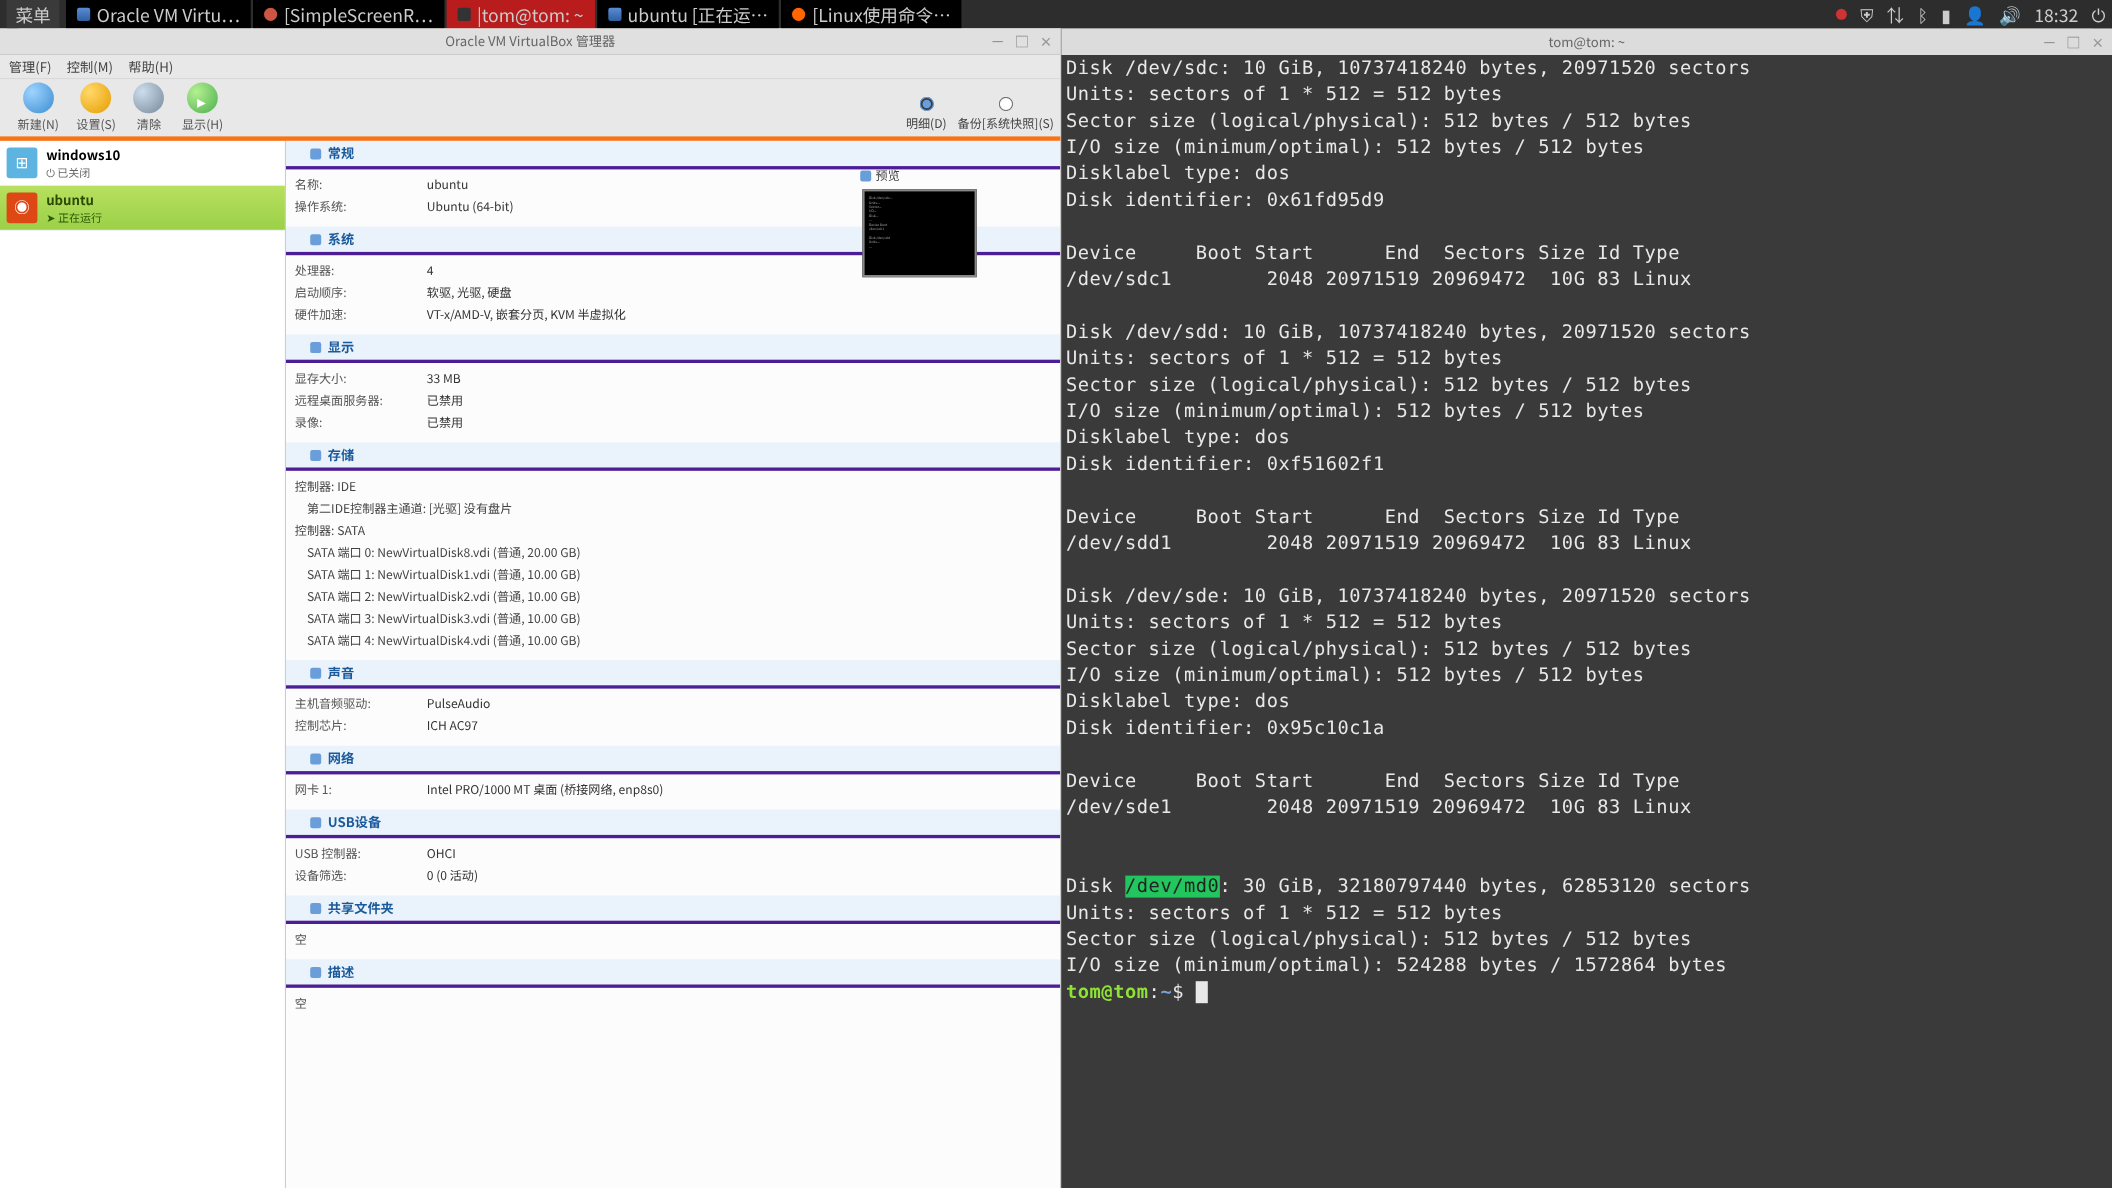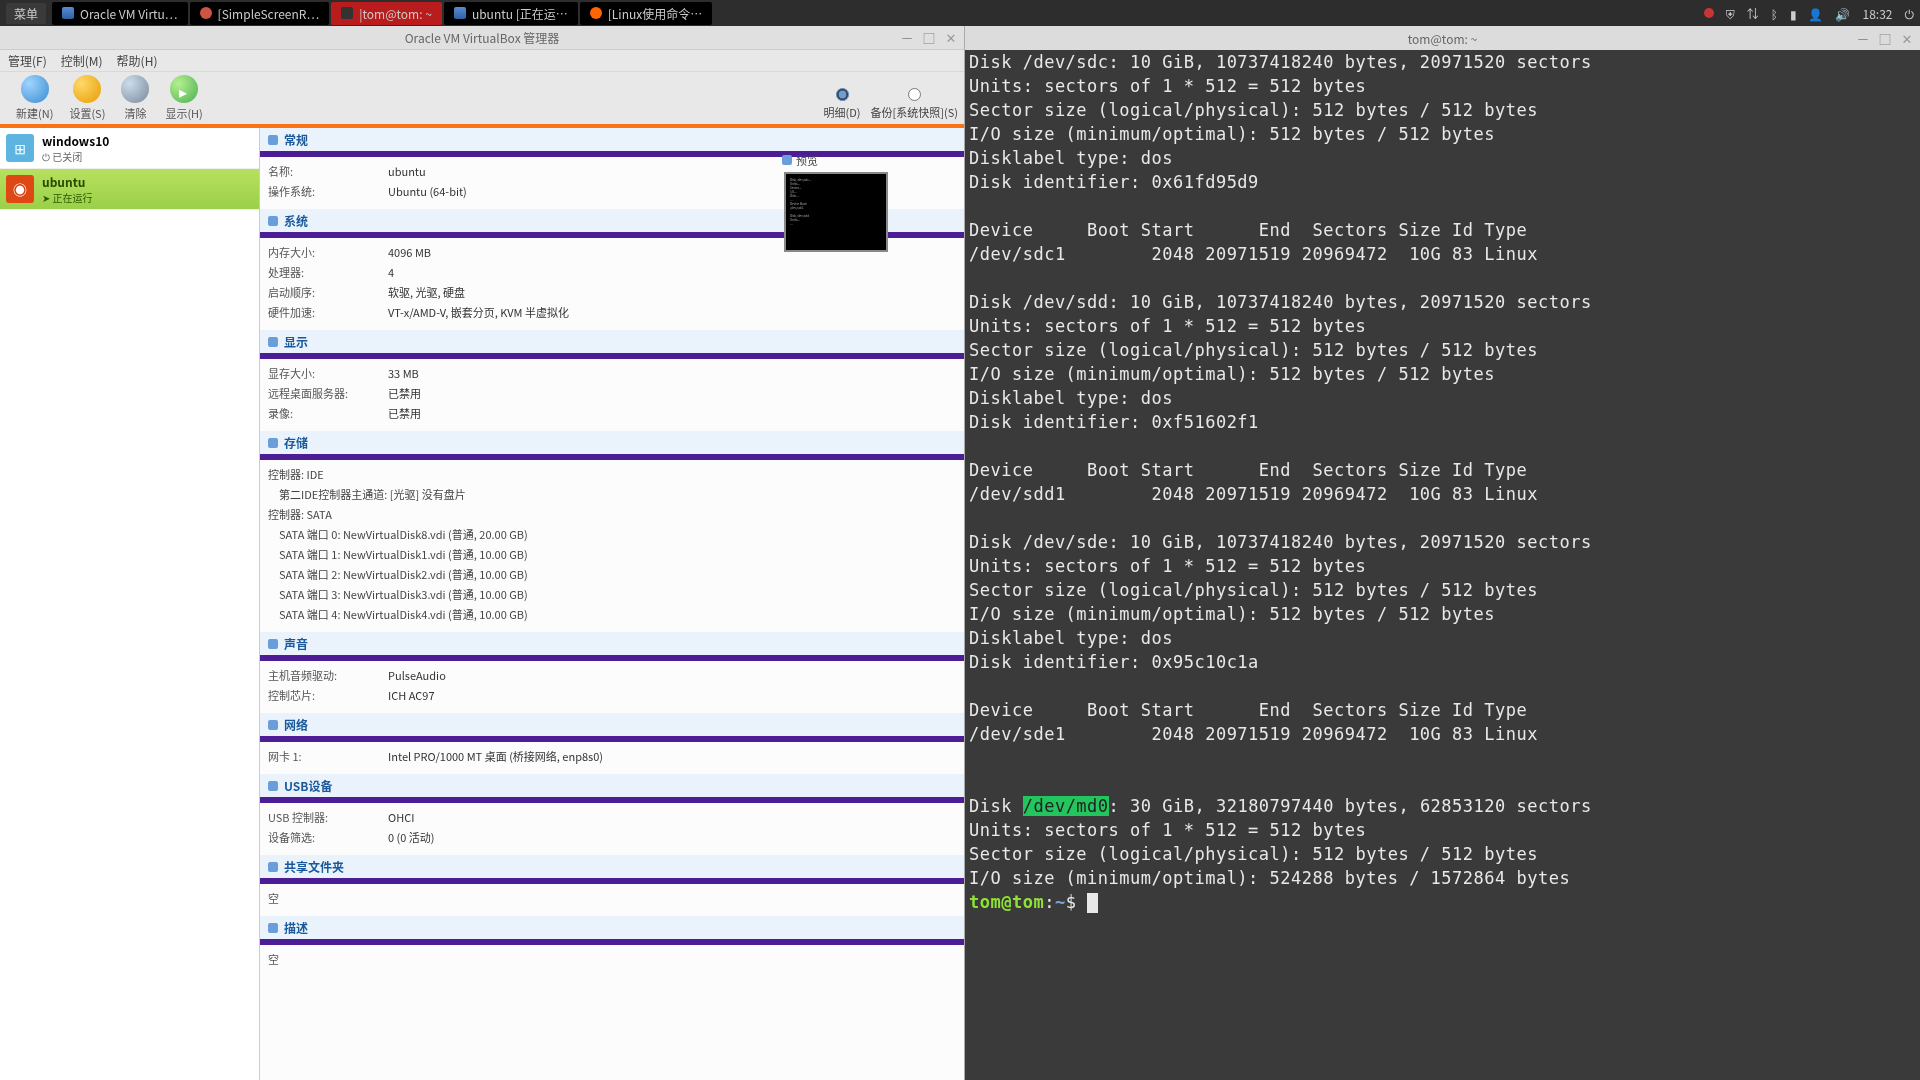--- a/index.html
+++ b/index.html
@@ -1,19 +1,19 @@
 <!DOCTYPE html>
 <html><head>
 <meta charset="utf-8">
 <style>
 * { margin:0; padding:0; box-sizing:border-box; }
 body { width:1920px; height:1080px; font-family:"Noto Sans CJK SC","WenQuanYi",sans-serif; font-size:12px; background:#d6d6cd; overflow:hidden; position:relative; }
 
 
-.panel { height:26px; background:#2d2d2d; color:#ccc; display:flex; align-items:center; padding:0 6px; font-size:12px; }
+.panel { height:26px; background:#2d2d2d; color:#ccc; display:flex; align-items:center; padding:0 6px; font-size:16px; }
 .menu-btn { background:#3a3a3a; padding:2px 8px; border-radius:2px; margin-right:6px; }
 .taskbar { display:flex; gap:2px; flex:1; }
 .task { background:#000000; padding:3px 10px; border-radius:2px; display:flex; align-items:center; gap:6px; max-width:180px; white-space:nowrap; overflow:hidden; }
 .task.active { background:#b91c1c; }
 .task-icon { width:12px; height:12px; background:#888; border-radius:2px; }
 .task-icon.vbox { background:linear-gradient(#5a8cd6,#3060a0); }
 .task-icon.rec { background:#c54; border-radius:50%; }
 .task-icon.term { background:#333; }
 .task-icon.ff { background:#f60; border-radius:50%; }
 .tray { display:flex; gap:12px; align-items:center; margin-left:auto; }
@@ -51,21 +51,21 @@
 .vm-os.ub { background:#dd4814; }
 .vm-name { font-weight:bold; font-size:12px; }
 .vm-state { font-size:10px; color:#666; }
 .vm-item.selected .vm-state { color:#2a5a00; }
 
 .details { flex:1; background:#fcfcfc; overflow-y:auto; padding:0; position:relative; }
 .preview { position:absolute; right:8px; top:20px; width:180px; }
 .preview-hdr { font-size:11px; color:#444; padding:4px 6px; display:flex; align-items:center; gap:4px; }
 .preview-box { width:104px; height:80px; background:#000; border:2px solid #888; margin-left:8px; padding:4px; font-size:3px; color:#aaa; line-height:4px; overflow:hidden; }
 .sect { margin:0; }
-.sect-hdr { background:#eaf3fb; padding:3px 8px; font-size:12px; color:#1a5a9c; font-weight:bold; display:flex; align-items:center; gap:6px; border-bottom:6px solid #4c1d95; }
+.sect-hdr { background:#eaf3fb; padding:3px 22px; font-size:12px; color:#1a5a9c; font-weight:bold; display:flex; align-items:center; gap:6px; border-bottom:3px solid #4c1d95; }
 .sect-hdr::before { content:""; width:10px; height:10px; background:#6a9edb; border-radius:2px; }
 .sect-body { padding:4px 8px 8px 8px; font-size:11px; color:#444; }
 .prop { display:flex; padding:2px 0; }
 .prop-k { width:120px; color:#555; }
 .prop-v { color:#333; }
 
 
 .term-wrap { flex:1; display:flex; flex-direction:column; background:#3a3a3a; }
 .term-title { height:24px; background:#dcdcdc; display:flex; align-items:center; justify-content:center; position:relative; font-size:12px; color:#666; }
 .term-title .win-ctrls { right:6px; }
@@ -195,24 +195,20 @@
                 <div class="prop">
                   <span class="prop-k">操作系统:</span>
                   <span class="prop-v">Ubuntu (64-bit)</span>
                 </div>
               </div>
             </div>
             <div class="sect">
               <div class="sect-hdr">系统</div>
               <div class="sect-body">
                 <div class="prop">
-                  <span class="prop-k">内存大小:</span>
-                  <span class="prop-v">4096 MB</span>
-                </div>
-                <div class="prop">
                   <span class="prop-k">处理器:</span>
                   <span class="prop-v">4</span>
                 </div>
                 <div class="prop">
                   <span class="prop-k">启动顺序:</span>
                   <span class="prop-v">软驱, 光驱, 硬盘</span>
                 </div>
                 <div class="prop">
                   <span class="prop-k">硬件加速:</span>
                   <span class="prop-v">VT-x/AMD-V, 嵌套分页, KVM 半虚拟化</span>

